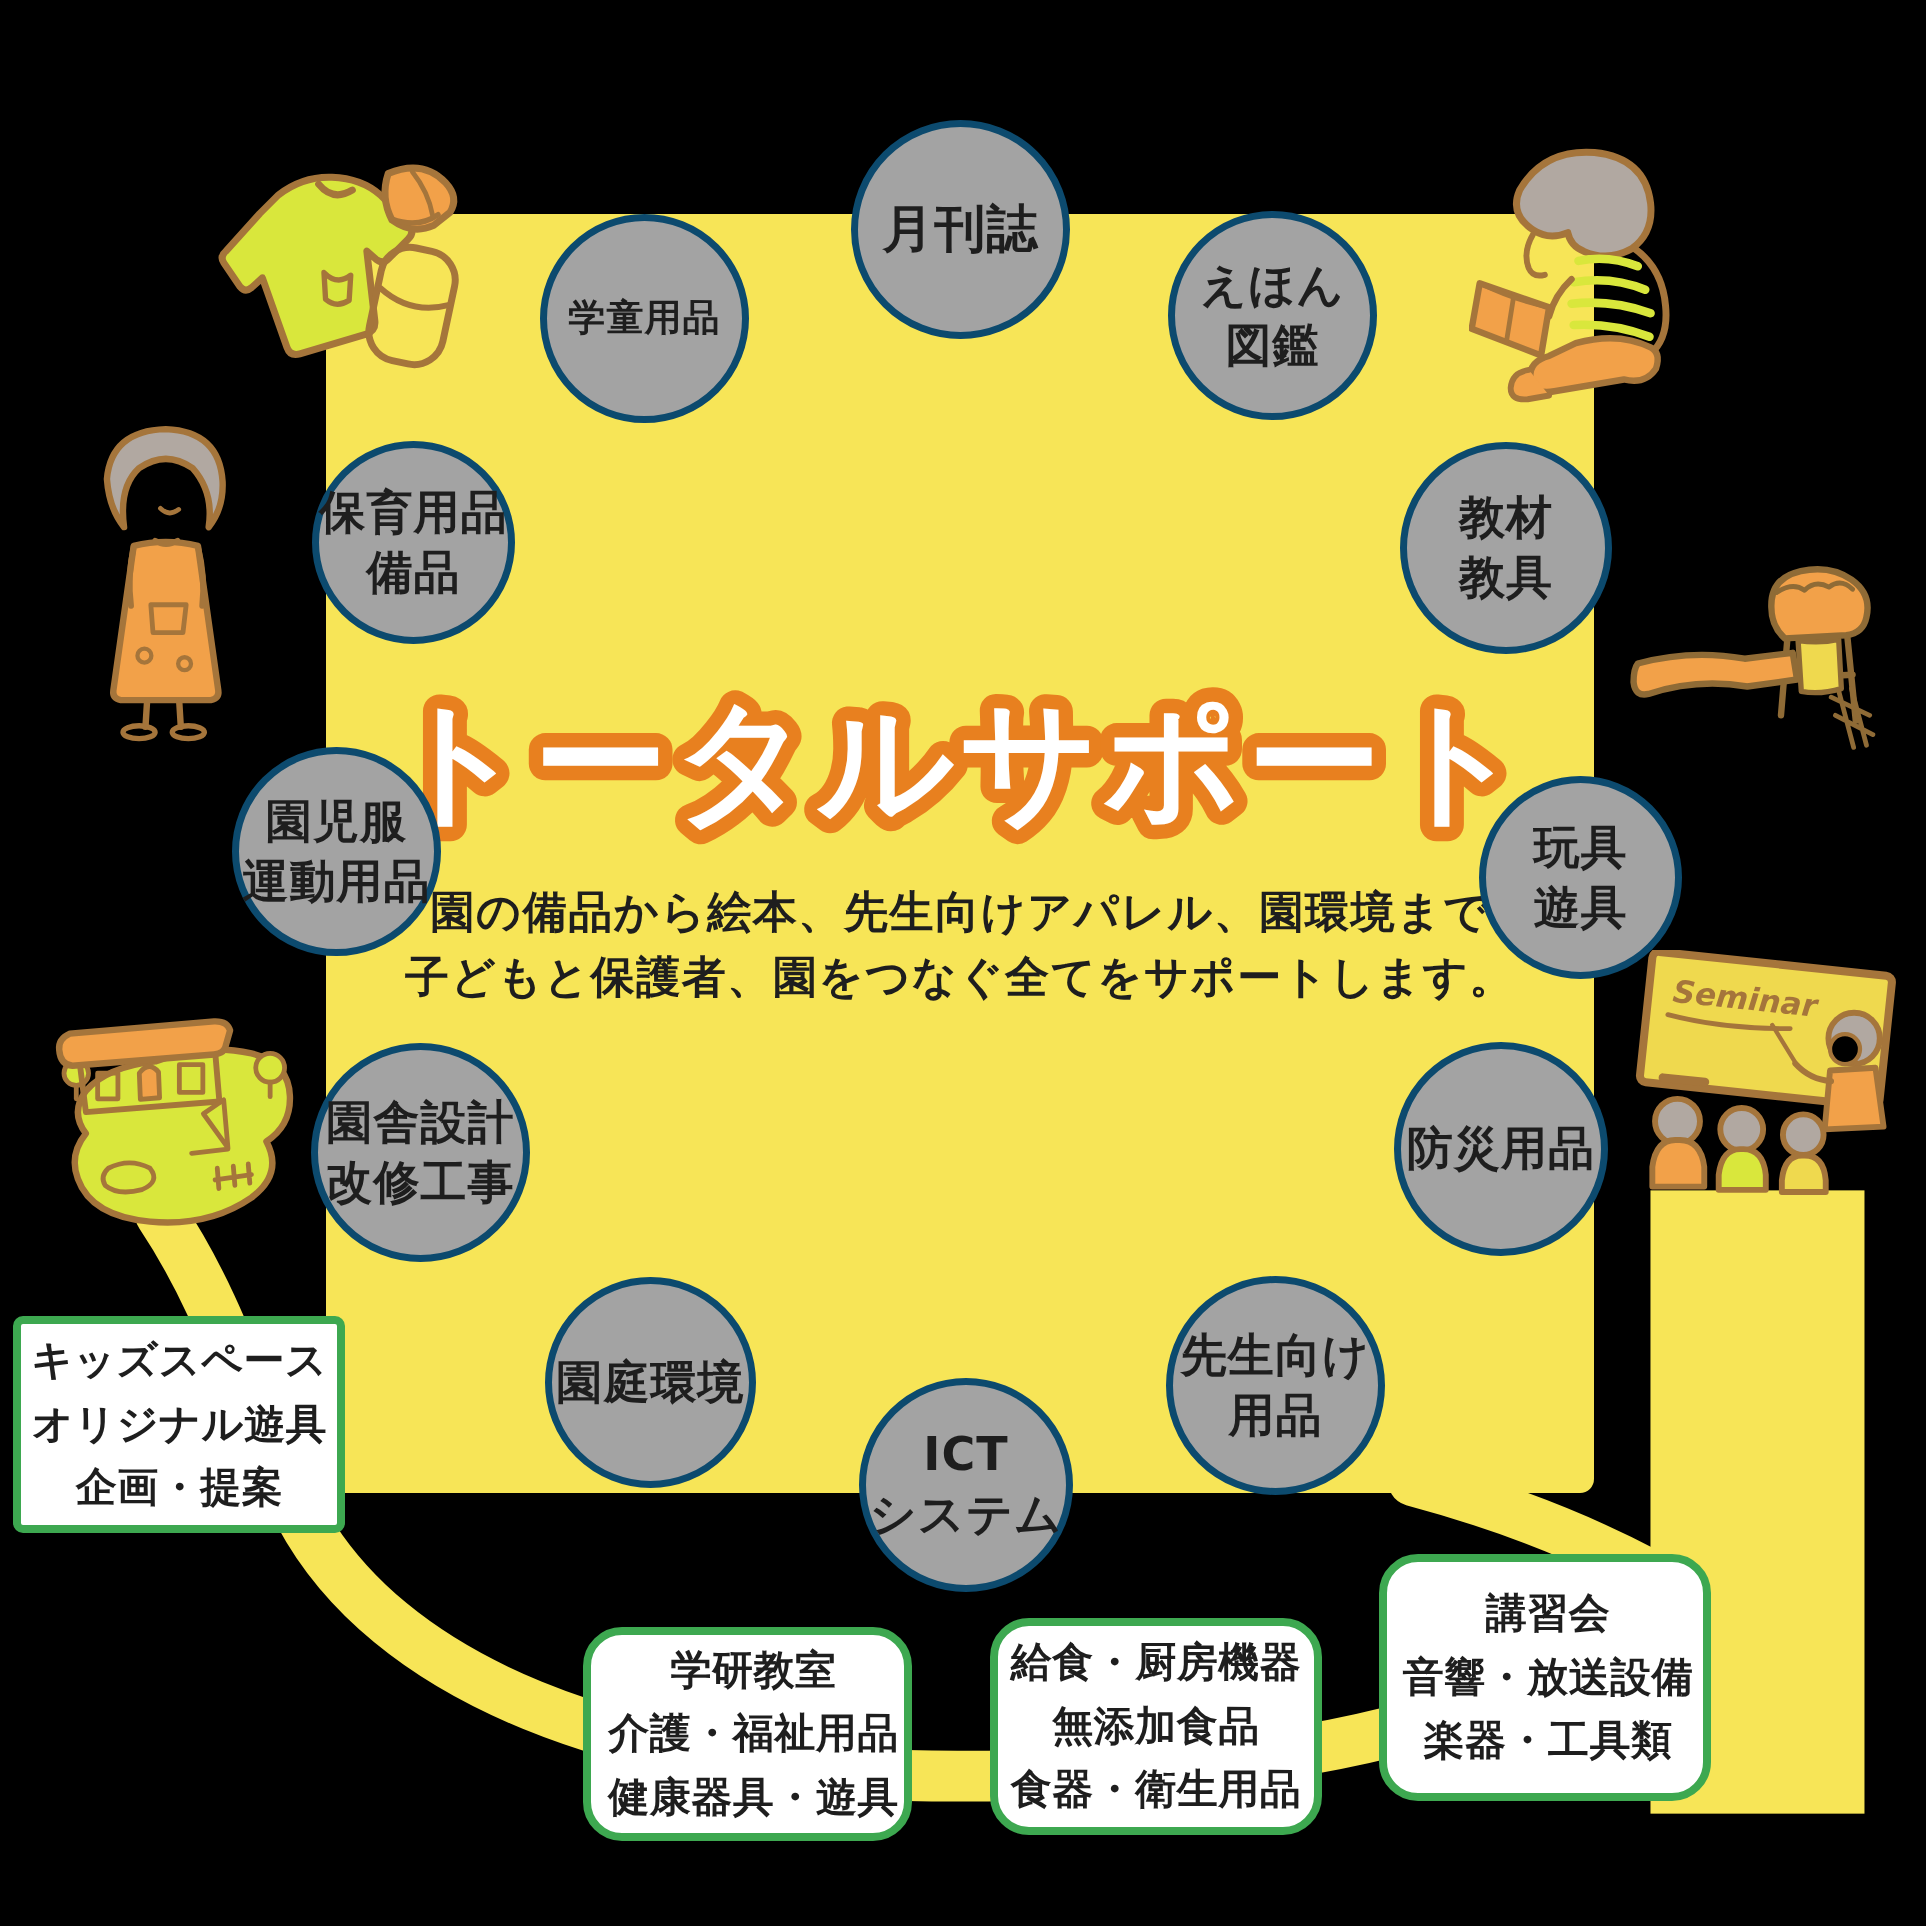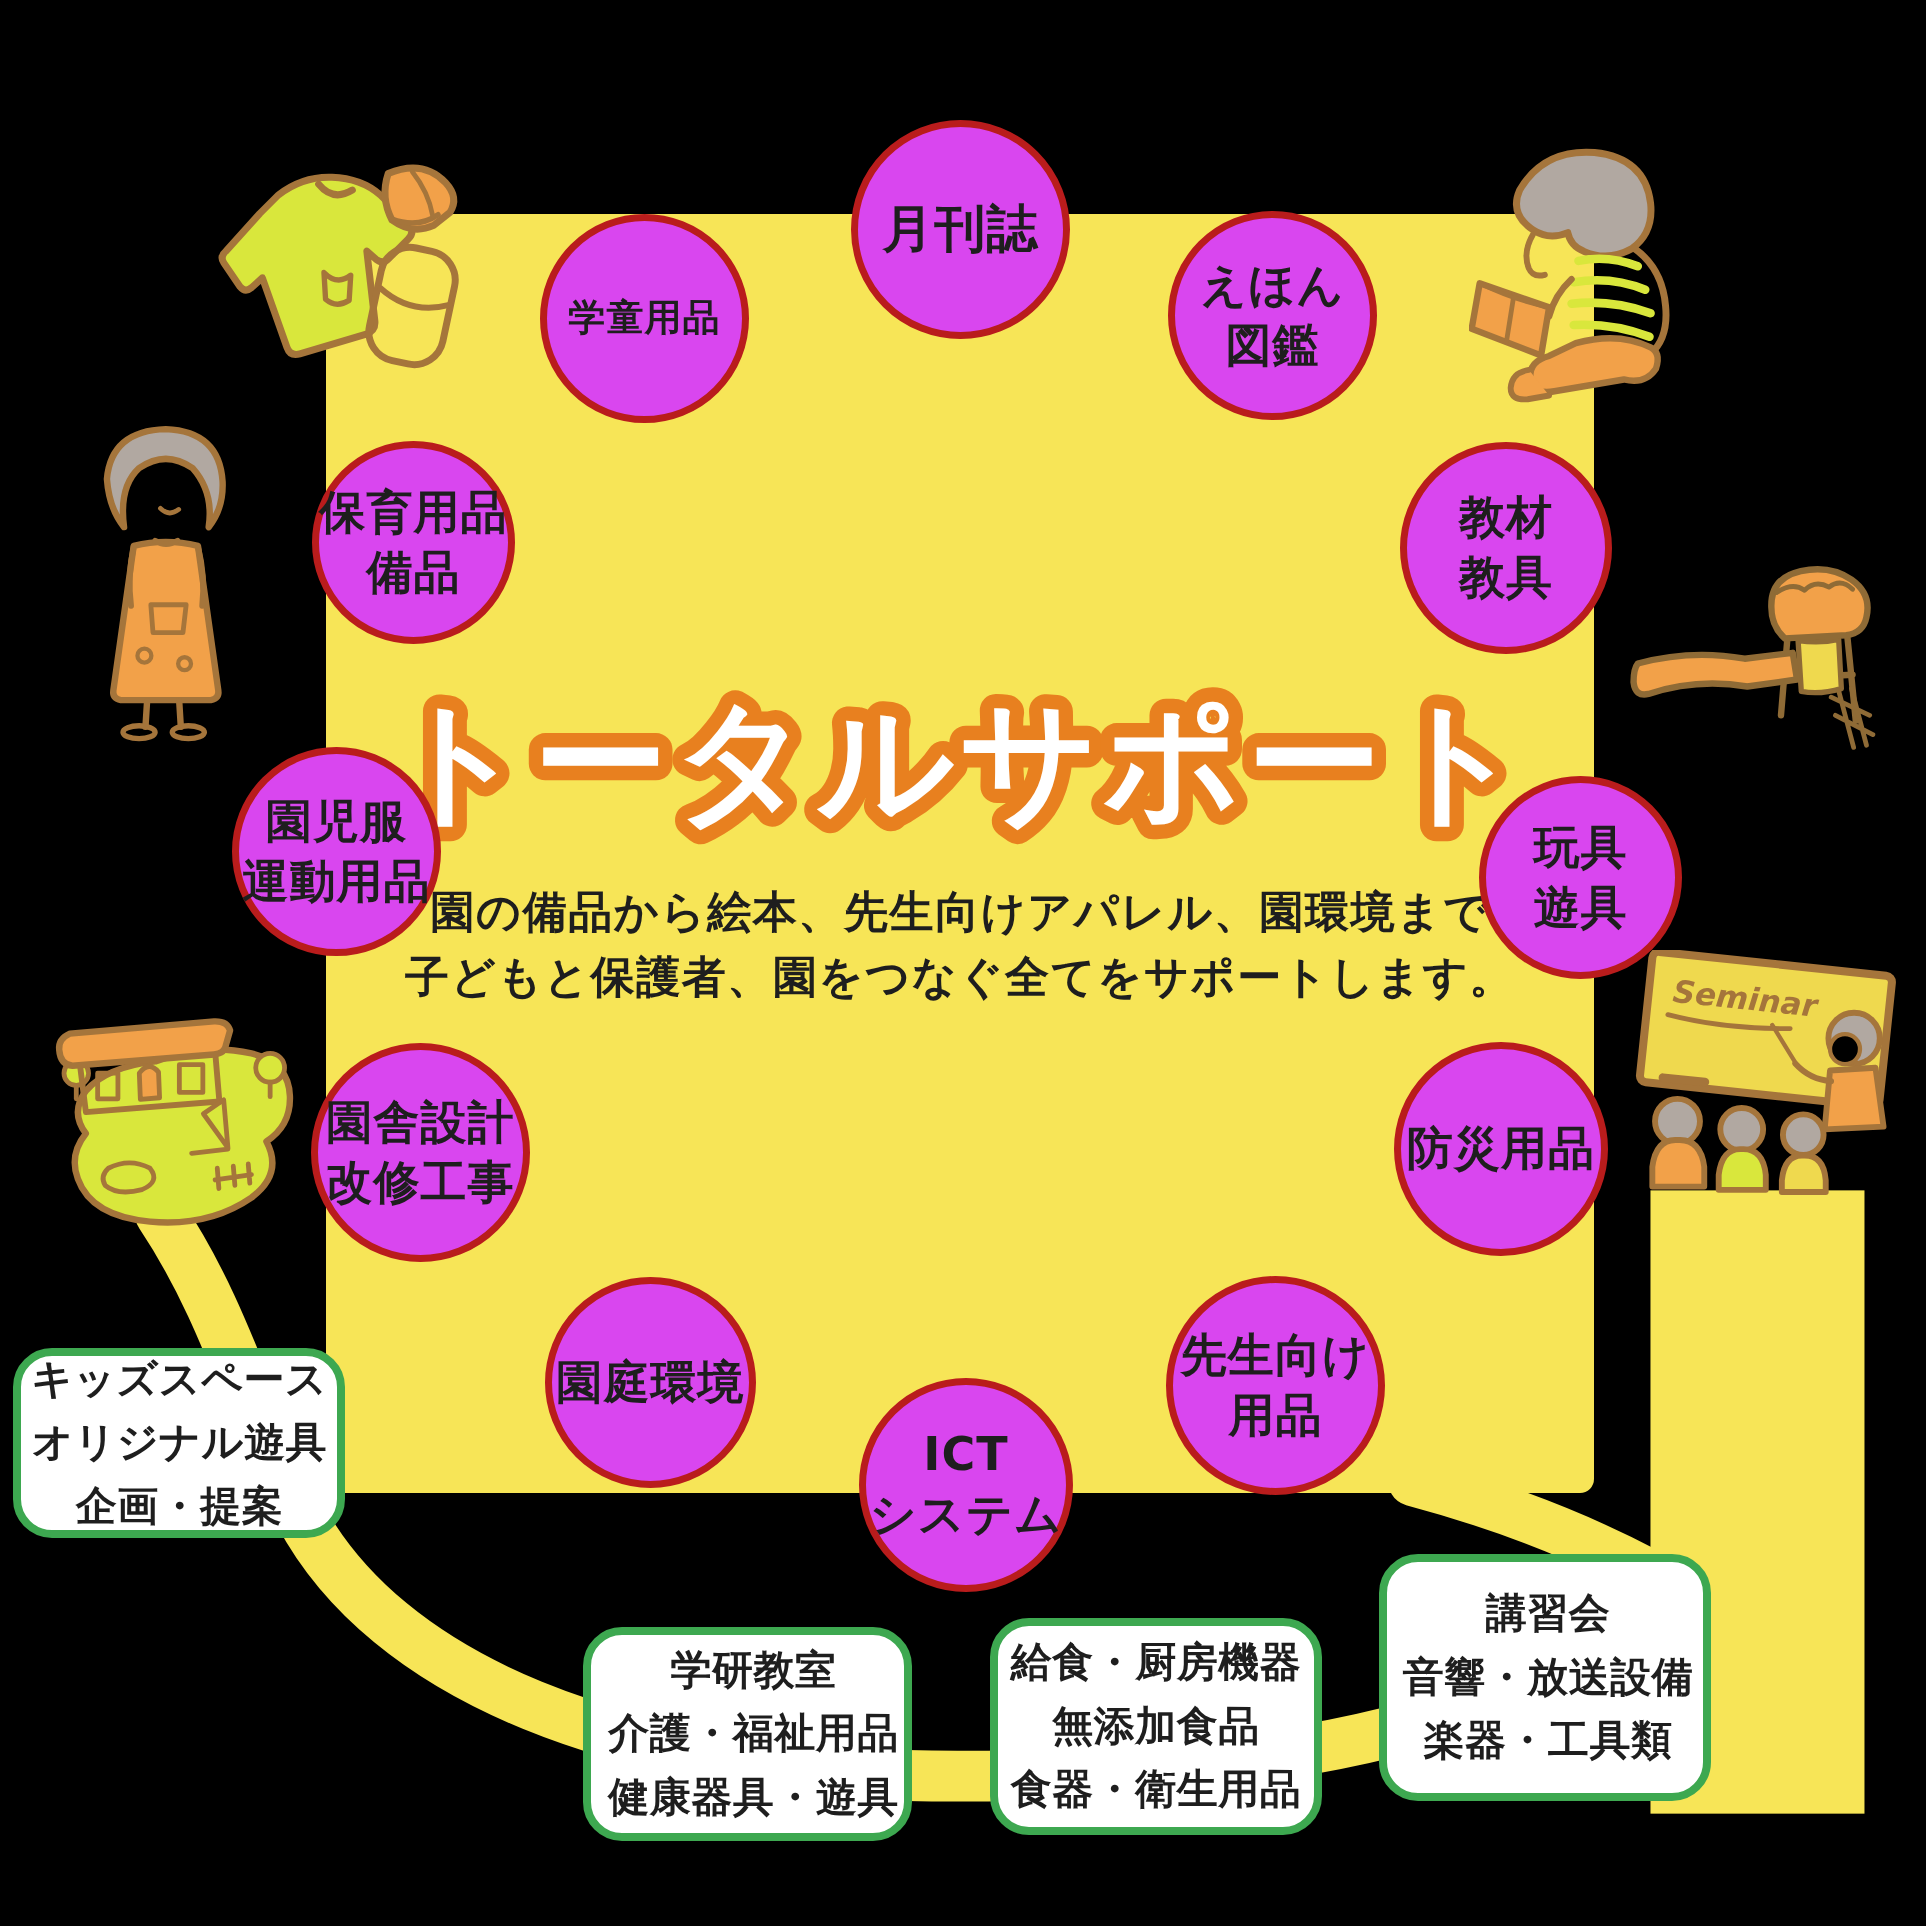--- a/index.html
+++ b/index.html
@@ -2,22 +2,22 @@
 <html style="font-size:8.6px"><head>
 <meta charset="utf-8">
 <style>
   html,body{margin:0;padding:0;background:#000;}
   #stage{position:relative;width:1926px;height:1926px;background:#000;overflow:hidden;
          font-family:"DejaVu Sans","Liberation Sans",sans-serif;}
   #ribbons{position:absolute;left:0;top:0;z-index:0;}
   #main-panel{position:absolute;left:326px;top:214px;width:1268px;height:1279px;
               background:#F7E557;border-radius:14px;z-index:1;}
   .illu{position:absolute;z-index:2;}
-  .circle{position:absolute;box-sizing:border-box;border-radius:50%;background:#d946ef;
-          border:7px solid #b91c1c;display:flex;align-items:center;justify-content:center;
+  .circle{position:absolute;box-sizing:border-box;border-radius:50%;background:#a3a3a3;
+          border:7px solid #0c4a6e;display:flex;align-items:center;justify-content:center;
           text-align:center;font-weight:bold;font-size:46px;line-height:1.3;color:#1E1E1E;
           white-space:pre-line;z-index:3;letter-spacing:1.1px;}
   .gbox{position:absolute;box-sizing:border-box;background:#FFFFFF;border:8px solid #3DA850;
         border-radius:39px;display:flex;align-items:center;justify-content:center;
         text-align:center;font-weight:bold;font-size:41px;line-height:1.55;color:#1E1E1E;
         white-space:pre-line;z-index:4;letter-spacing:0.5px;}
   #title-svg{position:absolute;left:326px;top:631px;z-index:3;}
   .subtitle{position:absolute;left:326px;width:1268px;text-align:center;font-weight:bold;
             font-size:44px;color:#1E1E1E;z-index:3;letter-spacing:1.6px;}
 </style>
@@ -170,21 +170,21 @@
 システム</div>
   <div class="circle" style="left:545px;top:1277px;width:211px;height:211px;">園庭環境</div>
   <div class="circle" style="left:311px;top:1043px;width:219px;height:219px;">園舎設計
 改修工事</div>
   <div class="circle" style="left:232px;top:747px;width:209px;height:209px;">園児服
 運動用品</div>
   <div class="circle" style="left:312px;top:441px;width:203px;height:203px;">保育用品
 備品</div>
   <div class="circle" style="left:540px;top:214px;width:209px;height:209px;font-size:37px;">学童用品</div>
 
-  <div class="gbox" style="left:13.4px;top:1348px;width:332px;height:190px;">キッズスペース
+  <div class="gbox" style="left:13.4px;top:1316px;width:332px;height:217px;border-radius:10px;">キッズスペース
 オリジナル遊具
 企画・提案</div>
   <div class="gbox" style="left:583px;top:1627px;width:329px;height:214px;padding-left:12px;">学研教室
 介護・福祉用品
 健康器具・遊具</div>
   <div class="gbox" style="left:990px;top:1618px;width:332px;height:217px;">給食・厨房機器
 無添加食品
 食器・衛生用品</div>
   <div class="gbox" style="left:1379px;top:1554px;width:332px;height:247px;padding-left:6px;">講習会
 音響・放送設備

